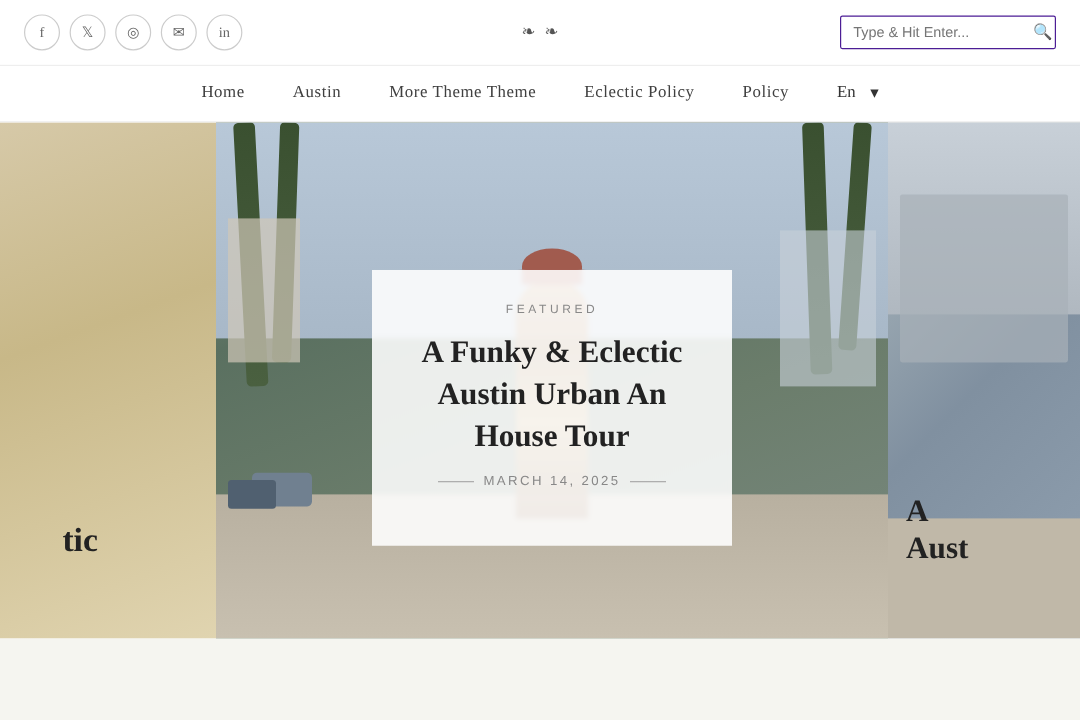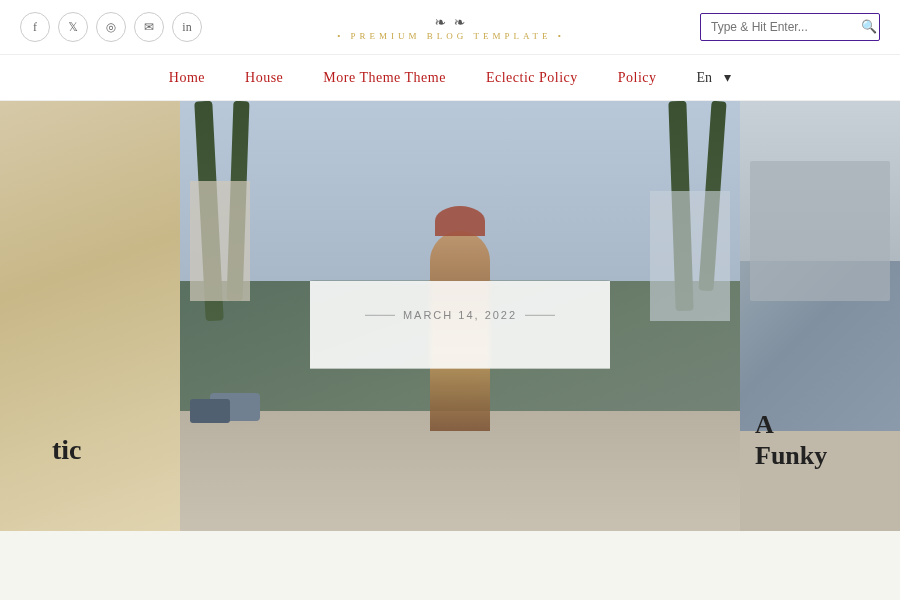--- a/index.html
+++ b/index.html
@@ -89,21 +89,21 @@
       background: #fff;
       display: flex;
       justify-content: center;
       align-items: center;
       gap: 40px;
       padding: 14px 0;
       border-bottom: 1px solid #eee;
     }
     .nav-item {
       font-size: 14px;
-      color: #b91c1c;
+      color: #404040;
       cursor: pointer;
       letter-spacing: 0.5px;
       font-family: 'Georgia', serif;
     }
     .nav-lang {
       display: flex;
       align-items: center;
       gap: 12px;
       font-size: 14px;
       color: #333;
@@ -250,32 +250,31 @@
   <div class="social-icons">
     <div class="social-icon-btn">f</div>
     <div class="social-icon-btn">𝕏</div>
     <div class="social-icon-btn">◎</div>
     <div class="social-icon-btn">✉</div>
     <div class="social-icon-btn">in</div>
   </div>
 
   <div class="logo-area">
     <div class="logo-leaf">❧ ❧</div>
-    <div class="logo-subtitle">• PREMIUM BLOG TEMPLATE •</div>
   </div>
 
   <div class="search-area">
     <input class="search-input" type="text" placeholder="Type &amp; Hit Enter..." style="">
     <span class="search-icon-span">🔍</span>
   </div>
 </header>
 
 <nav class="nav">
   <span class="nav-item">Home</span>
-  <span class="nav-item">House</span>
+  <span class="nav-item">Austin</span>
   <span class="nav-item">More Theme Theme</span>
   <span class="nav-item">Eclectic Policy</span>
   <span class="nav-item">Policy</span>
   <span class="nav-lang">
     <span>En</span>
     <span>▾</span>
   </span>
 </nav>
 
 <div class="featured-area">
@@ -307,32 +306,34 @@
 
       <div style="position:absolute;bottom:110px;left:30px;width:50px;height:28px;background:#708090;border-radius:4px;"></div>
       <div style="position:absolute;bottom:108px;left:10px;width:40px;height:24px;background:#506070;border-radius:3px;"></div>
 
       <div style="position:absolute;bottom:100px;left:50%;transform:translateX(-50%);width:60px;height:200px;background:linear-gradient(to bottom,#c09060 0%,#a07040 30%,#c8a060 60%,#7a5030 100%);border-radius:30px 30px 0 0;opacity:0.85;"></div>
 
       <div style="position:absolute;bottom:295px;left:50%;transform:translateX(-50%);width:50px;height:30px;background:#a05040;border-radius:50% 50% 0 0;opacity:0.9;"></div>
     </div>
 
     <div class="card-center-overlay">
-      <div class="card-date">MARCH 14, 2022</div>
+      <div class="featured-label">FEATURED</div>
+      <div class="card-main-title">A Funky &amp; Eclectic Austin Urban An House Tour</div>
+      <div class="card-date">MARCH 14, 2025</div>
     </div>
   </div>
 
   <div class="card-right">
     <div class="card-right-bg">
 
       <div style="position:absolute;top:0;left:0;right:0;height:160px;background:linear-gradient(to bottom,#c8d0d8 0%,#b0b8c0 100%);"></div>
       <div style="position:absolute;bottom:0;left:0;right:0;height:100px;background:#c0b8a8;"></div>
       <div style="position:absolute;top:60px;left:10px;right:10px;height:140px;background:#a8b0b8;opacity:0.7;border-radius:2px;"></div>
     </div>
     <div class="card-right-inner">
       <div class="card-right-title">
         <span>A</span><br>
-        <span>Funky</span>
+        <span>Aust</span>
       </div>
     </div>
   </div>
 
 </div>
 
 </body></html>

